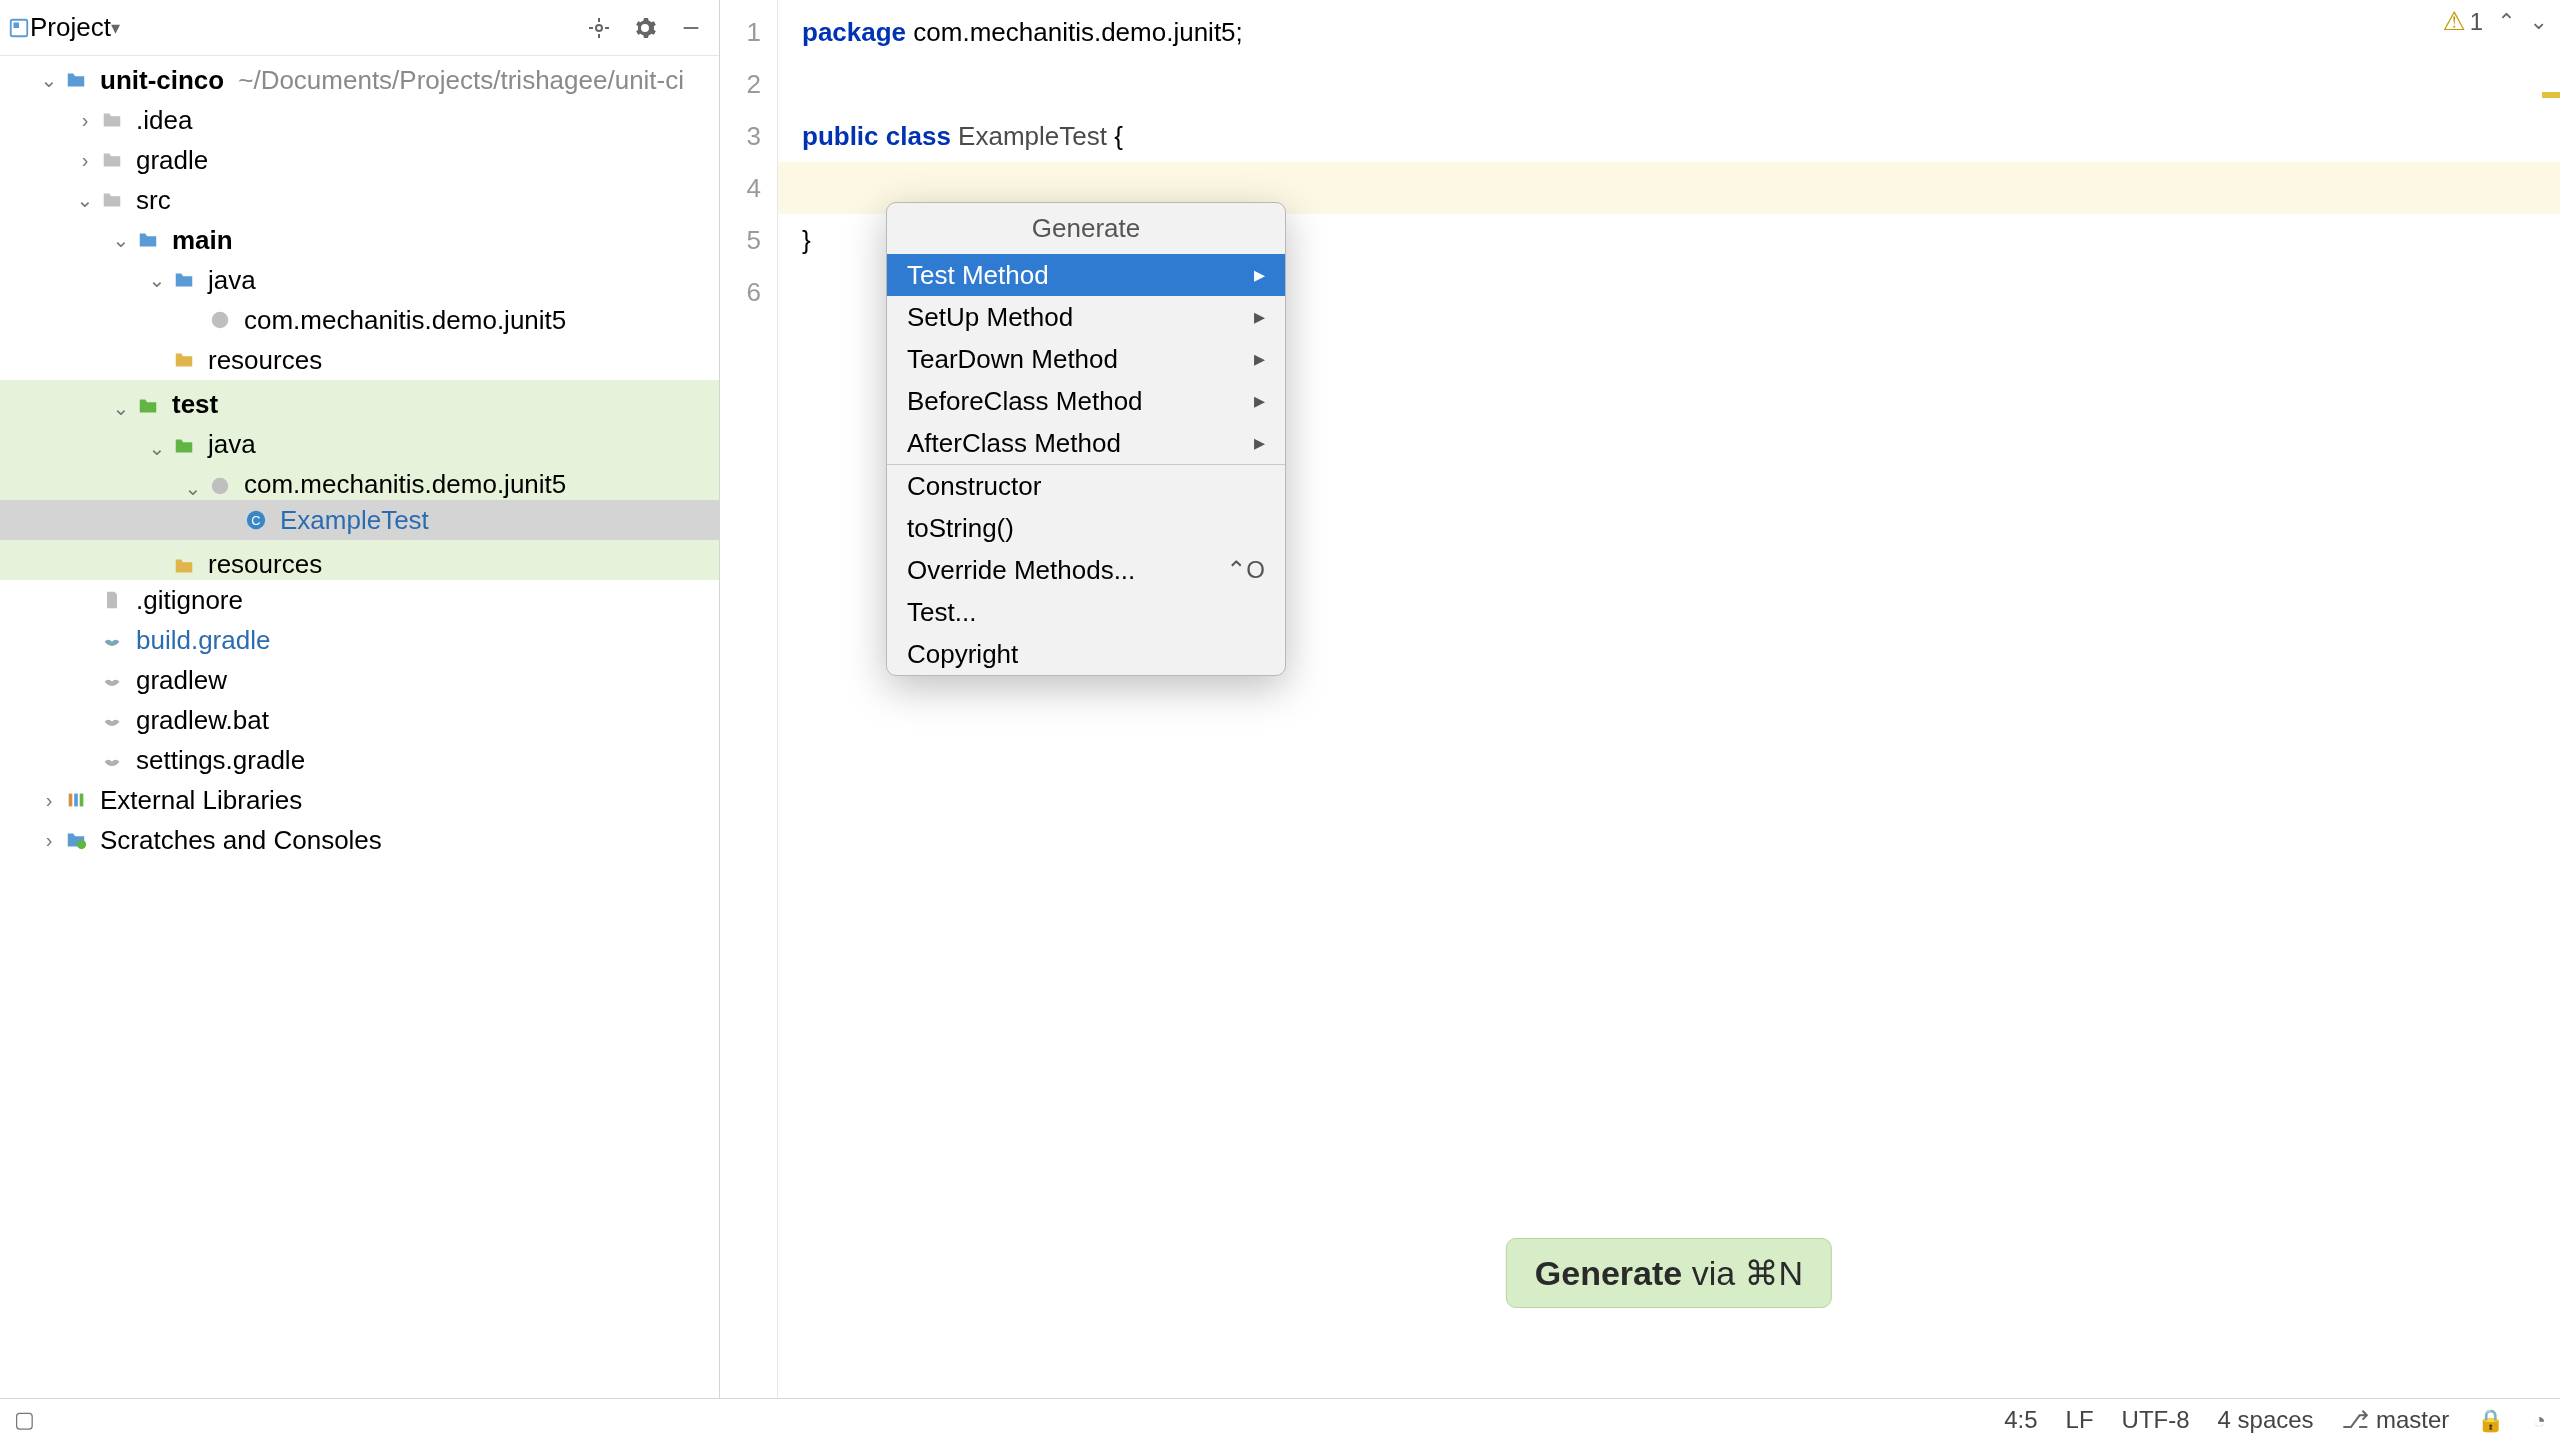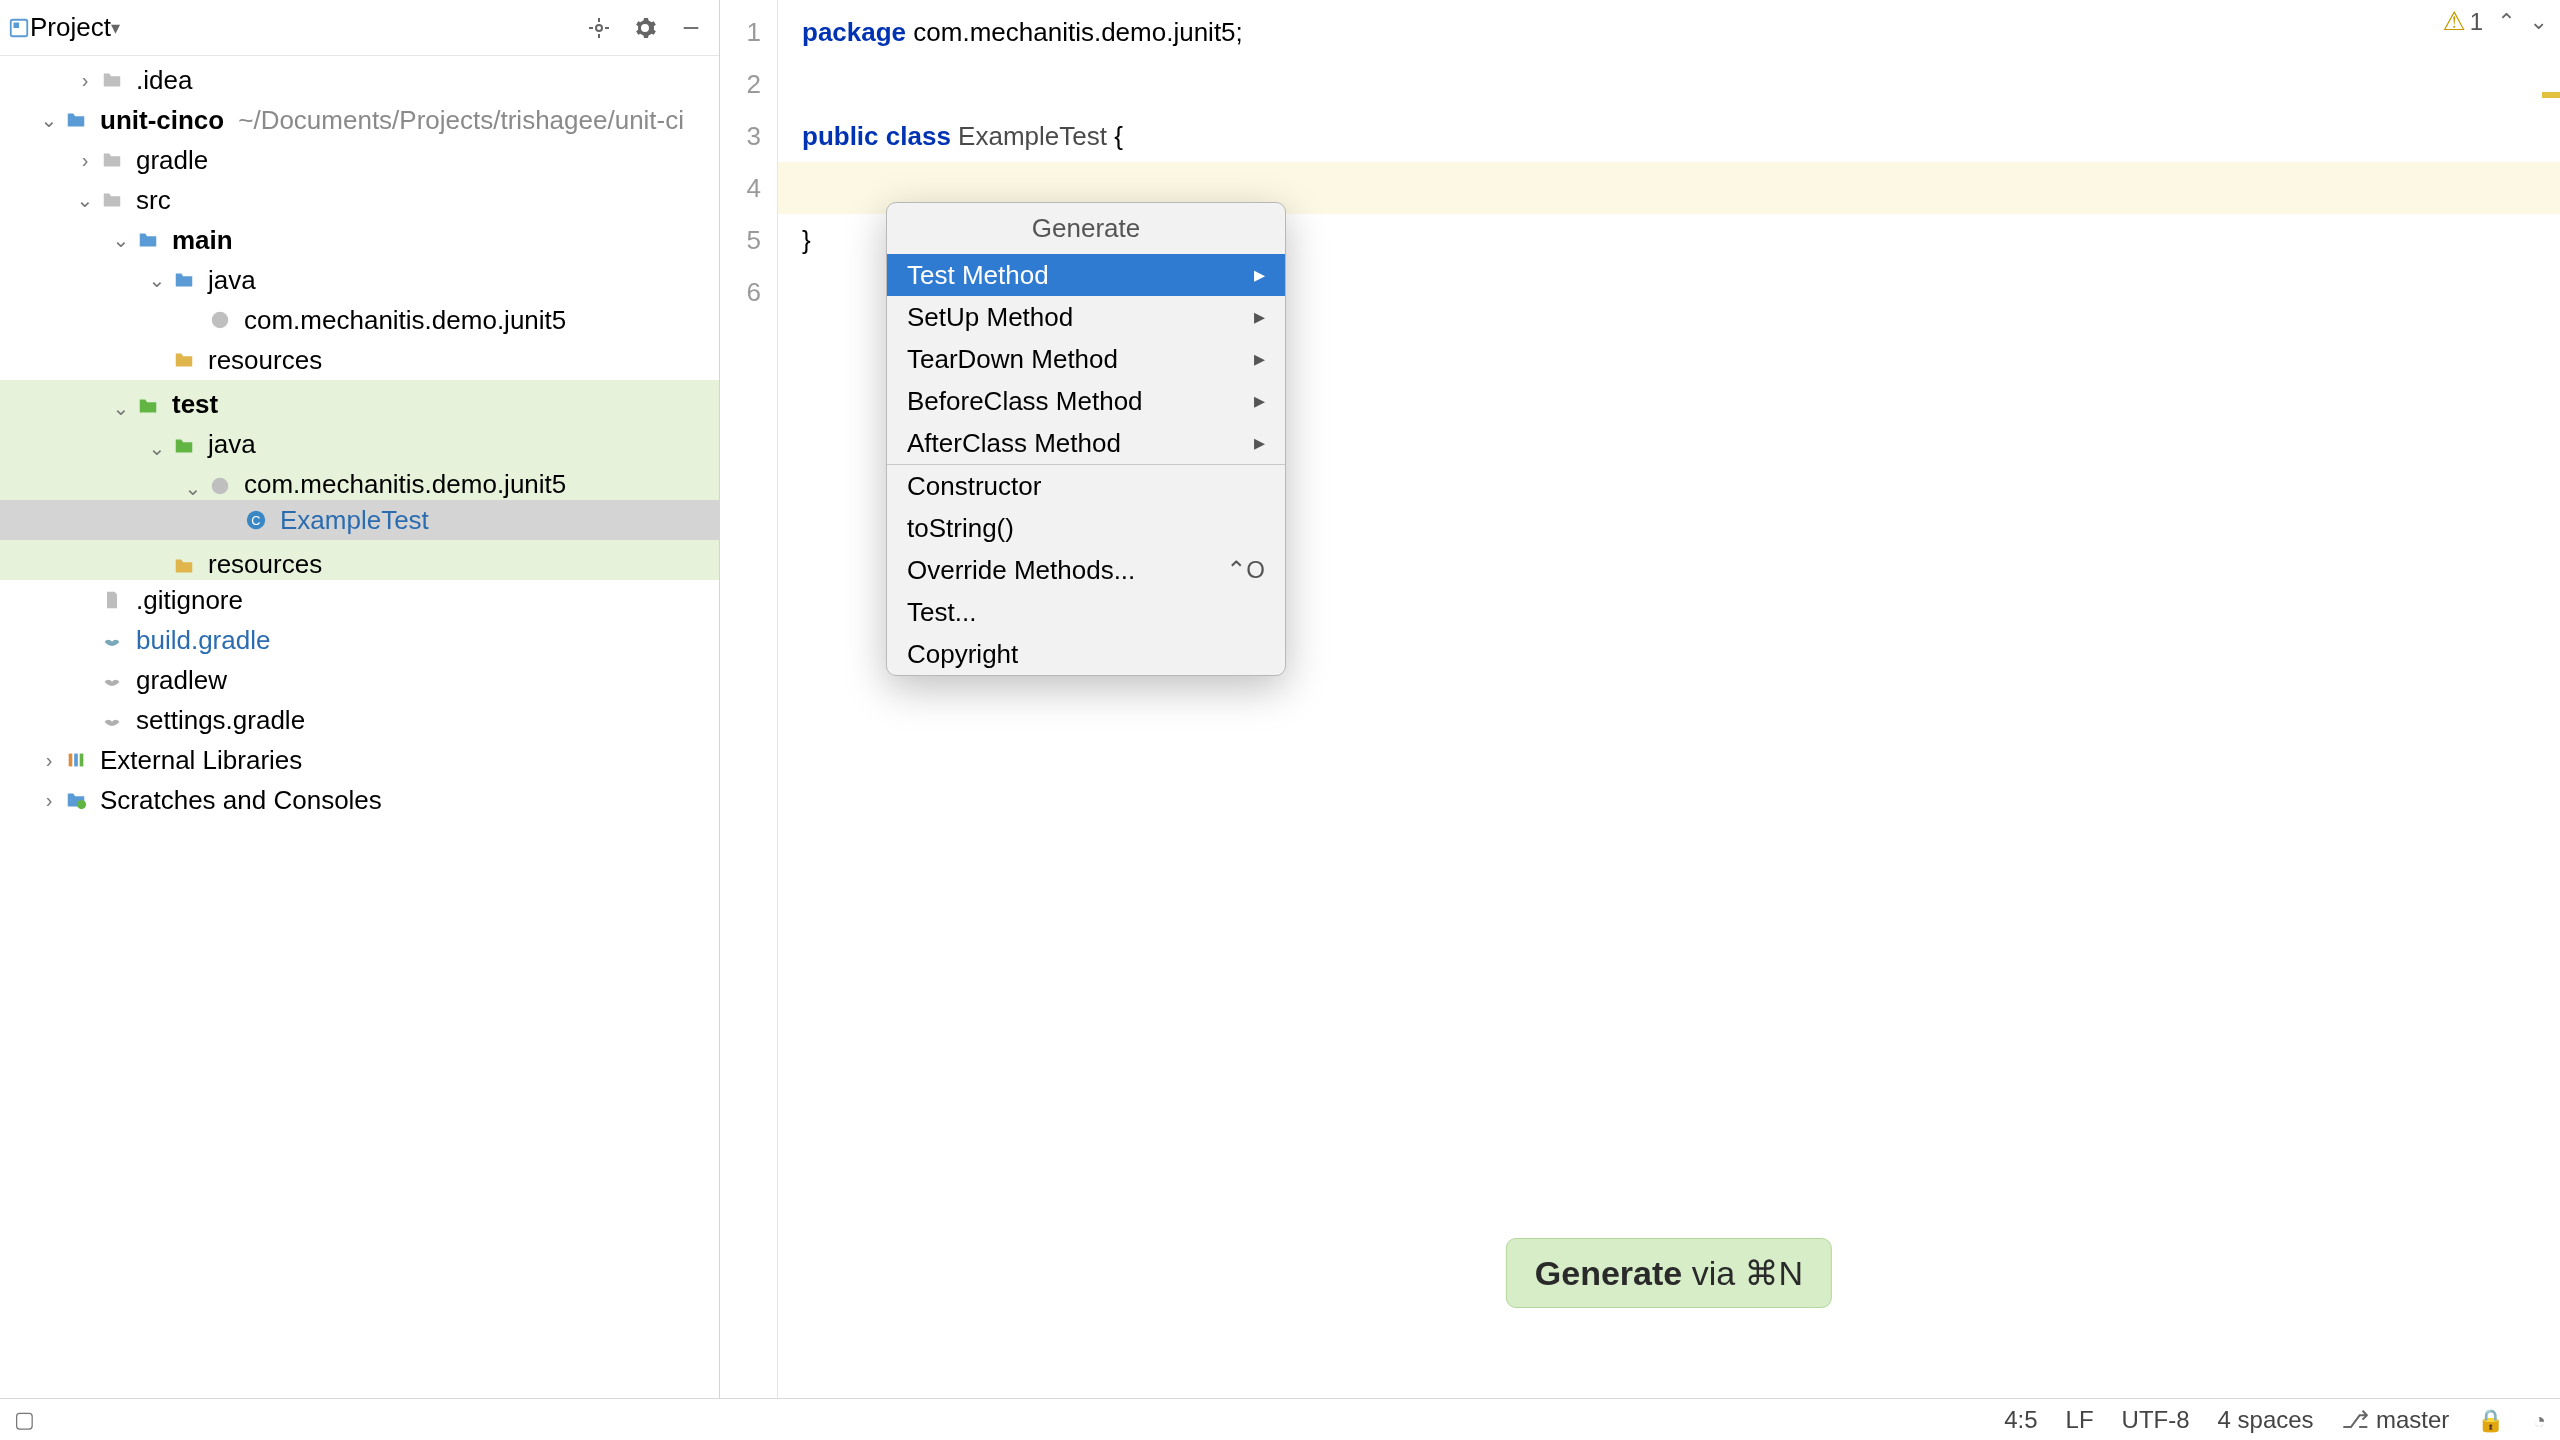--- a/index.html
+++ b/index.html
@@ -99,50 +99,50 @@
       </div>
       <div class="side-tool">
         <svg width="22" height="22" viewBox="0 0 24 24" stroke="#666" stroke-width="2" fill="none">
             <line x1="4" y1="12" x2="20" y2="12"></line>
           </svg>
       </div>
     </div>
 
     <div class="tree">
       <div class="tree-row">
-          <span class="indent"></span>
-          <span class="indent"></span>
-          <span class="arrow closed"></span>
-          <span class="ticon">
-            <svg width="22" height="22" viewBox="0 0 24 24">
-              <path fill="#bfbfbf" d="M3 5h6l2 3h10v11H3z"></path>
-            </svg>
-          </span>
-          <span>.idea</span>
-        </div>
-      <div class="tree-row">
         <span class="indent"></span>
           <span class="arrow open"></span>
         <span class="ticon folder-blue">
             <svg width="22" height="22" viewBox="0 0 24 24">
               <path d="M3 5h6l2 3h10v11H3z"></path>
             </svg>
           </span>
         <span class="label-bold">unit-cinco</span>
         <span class="path-grey">~/Documents/Projects/trishagee/unit-ci</span>
       </div>
       <div class="tree-row">
           <span class="indent"></span>
           <span class="indent"></span>
           <span class="arrow closed"></span>
           <span class="ticon">
             <svg width="22" height="22" viewBox="0 0 24 24">
               <path fill="#bfbfbf" d="M3 5h6l2 3h10v11H3z"></path>
             </svg>
           </span>
+          <span>.idea</span>
+        </div>
+      <div class="tree-row">
+          <span class="indent"></span>
+          <span class="indent"></span>
+          <span class="arrow closed"></span>
+          <span class="ticon">
+            <svg width="22" height="22" viewBox="0 0 24 24">
+              <path fill="#bfbfbf" d="M3 5h6l2 3h10v11H3z"></path>
+            </svg>
+          </span>
           <span>gradle</span>
         </div>
       <div class="tree-row">
           <span class="indent"></span>
           <span class="indent"></span>
           <span class="arrow open"></span>
           <span class="ticon">
             <svg width="22" height="22" viewBox="0 0 24 24">
               <path fill="#bfbfbf" d="M3 5h6l2 3h10v11H3z"></path>
             </svg>
@@ -294,20 +294,31 @@
       <div class="tree-row">
           <span class="indent"></span>
           <span class="indent"></span>
           <span class="arrow none"></span>
           <span class="ticon">
             <svg width="22" height="22" viewBox="0 0 24 24">
               <path fill="#b0b0b0" d="M4 14c4 6 12 6 16 0-2-3-6-3-8 0-2-3-6-3-8 0z"></path>
             </svg>
           </span>
           <span>gradlew</span>
+        </div>
+      <div class="tree-row">
+          <span class="indent"></span>
+          <span class="indent"></span>
+          <span class="arrow none"></span>
+          <span class="ticon">
+            <svg width="22" height="22" viewBox="0 0 24 24">
+              <path fill="#b0b0b0" d="M4 14c4 6 12 6 16 0-2-3-6-3-8 0-2-3-6-3-8 0z"></path>
+            </svg>
+          </span>
+          <span>gradlew.bat</span>
         </div>
       <div class="tree-row">
           <span class="indent"></span>
           <span class="indent"></span>
           <span class="arrow none"></span>
           <span class="ticon">
             <svg width="22" height="22" viewBox="0 0 24 24">
               <path fill="#b0b0b0" d="M4 14c4 6 12 6 16 0-2-3-6-3-8 0-2-3-6-3-8 0z"></path>
             </svg>
           </span>

